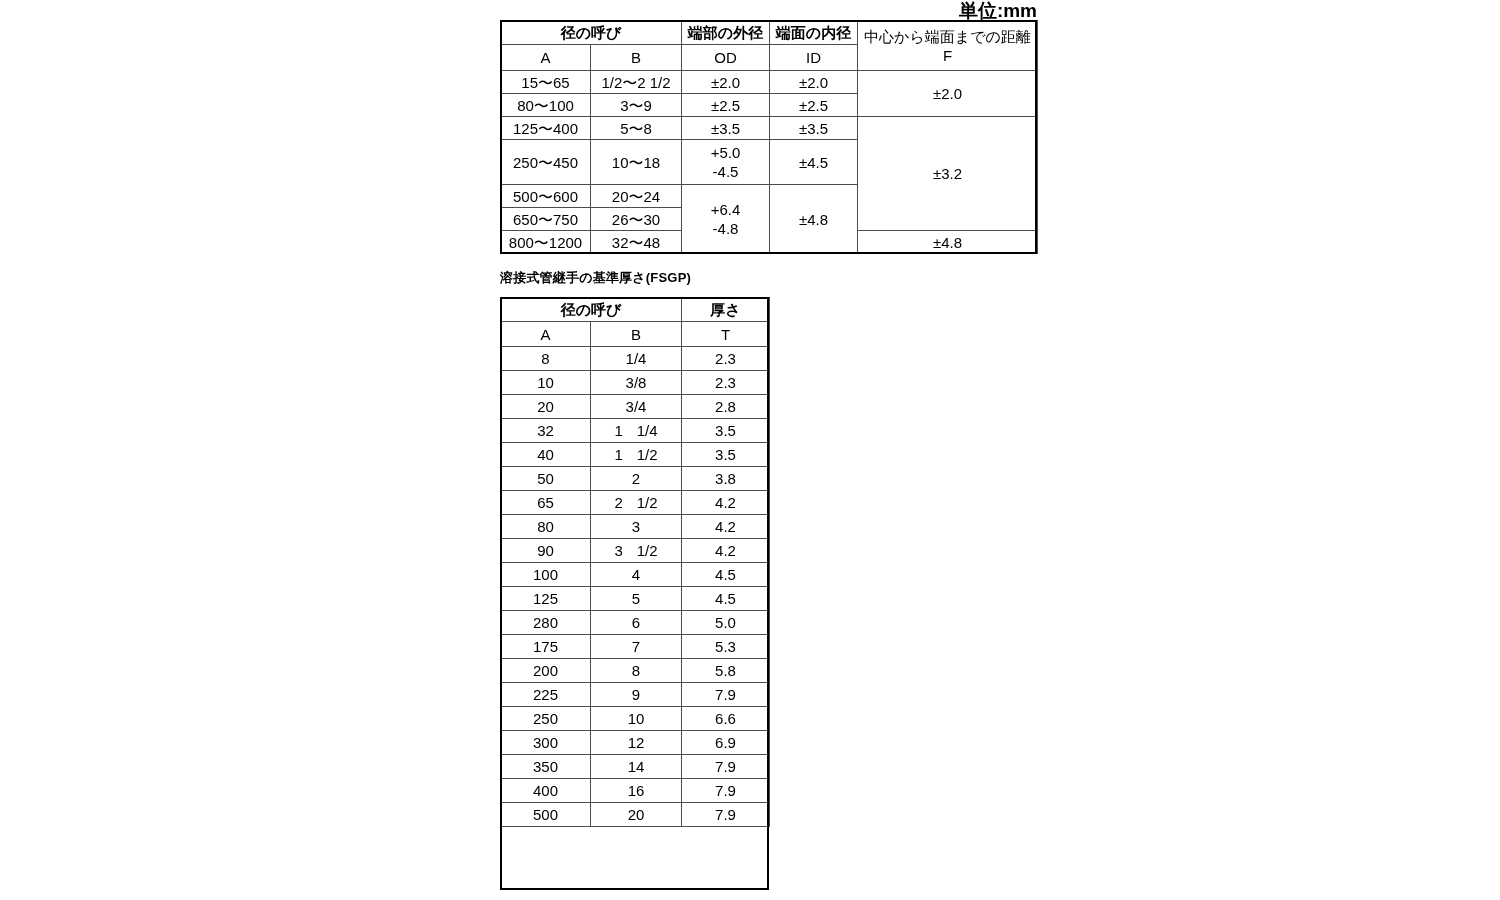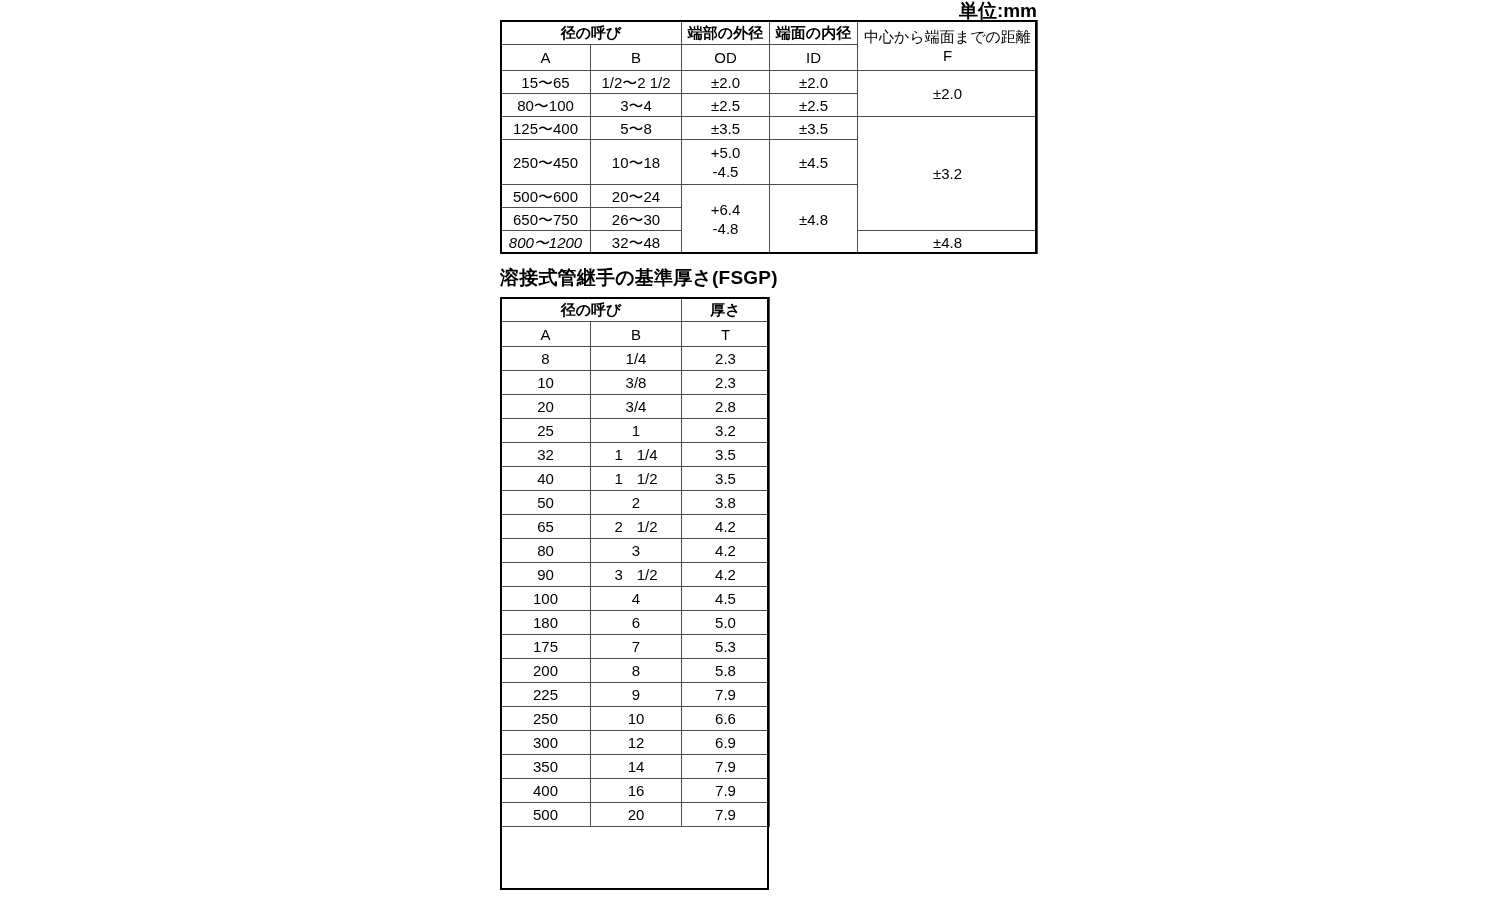--- a/index.html
+++ b/index.html
@@ -81,21 +81,21 @@
     top: 20px;
     width: 537px;
     height: 234px;
   }
 
   
   .section-title {
     position: absolute;
     left: 500px;
     top: 268px;
-    font-size: 19px;
+    font-size: 13px;
     font-weight: bold;
     line-height: 19px;
     white-space: nowrap;
     letter-spacing: 0.2px;
   }
 
   
   #table-thickness {
     left: 500px;
     top: 297px;
@@ -148,21 +148,21 @@
     <tr>
       <td style="height:22px;">15〜65</td>
       <td>1/2〜2 1/2</td>
       <td>±2.0</td>
       <td>±2.0</td>
       <td rowspan="2">±2.0</td>
     </tr>
 
     <tr>
       <td style="height:22px;">80〜100</td>
-      <td>3〜4</td>
+      <td>3〜9</td>
       <td>±2.5</td>
       <td>±2.5</td>
     </tr>
 
     <tr>
       <td style="height:22px;">125〜400</td>
       <td>5〜8</td>
       <td>±3.5</td>
       <td>±3.5</td>
       <td rowspan="4">±3.2</td>
@@ -187,21 +187,21 @@
       </td>
       <td rowspan="3">±4.8</td>
     </tr>
 
     <tr>
       <td style="height:22px;">650〜750</td>
       <td>26〜30</td>
     </tr>
 
     <tr>
-      <td style="height:22px;font-style:italic;">800〜1200</td>
+      <td style="height:22px;">800〜1200</td>
       <td>32〜48</td>
       <td>±4.8</td>
     </tr>
   </tbody>
 </table>
 <div class="frame" id="frame-table-1"></div>
 
 <div class="section-title">溶接式管継手の基準厚さ(FSGP)</div>
 
 <table class="grid" id="table-thickness">
@@ -229,25 +229,20 @@
         <td>10</td>
         <td>3/8</td>
         <td>2.3</td>
       </tr>
       <tr>
         <td>20</td>
         <td>3/4</td>
         <td>2.8</td>
       </tr>
       <tr>
-        <td>25</td>
-        <td>1</td>
-        <td>3.2</td>
-      </tr>
-      <tr>
         <td>32</td>
         <td><span>1</span><span class="mixed-gap"></span><span>1/4</span></td>
         <td>3.5</td>
       </tr>
       <tr>
         <td>40</td>
         <td><span>1</span><span class="mixed-gap"></span><span>1/2</span></td>
         <td>3.5</td>
       </tr>
       <tr>
@@ -269,21 +264,26 @@
         <td>90</td>
         <td><span>3</span><span class="mixed-gap"></span><span>1/2</span></td>
         <td>4.2</td>
       </tr>
       <tr>
         <td>100</td>
         <td>4</td>
         <td>4.5</td>
       </tr>
       <tr>
-        <td>180</td>
+        <td>125</td>
+        <td>5</td>
+        <td>4.5</td>
+      </tr>
+      <tr>
+        <td>280</td>
         <td>6</td>
         <td>5.0</td>
       </tr>
       <tr>
         <td>175</td>
         <td>7</td>
         <td>5.3</td>
       </tr>
       <tr>
         <td>200</td>

